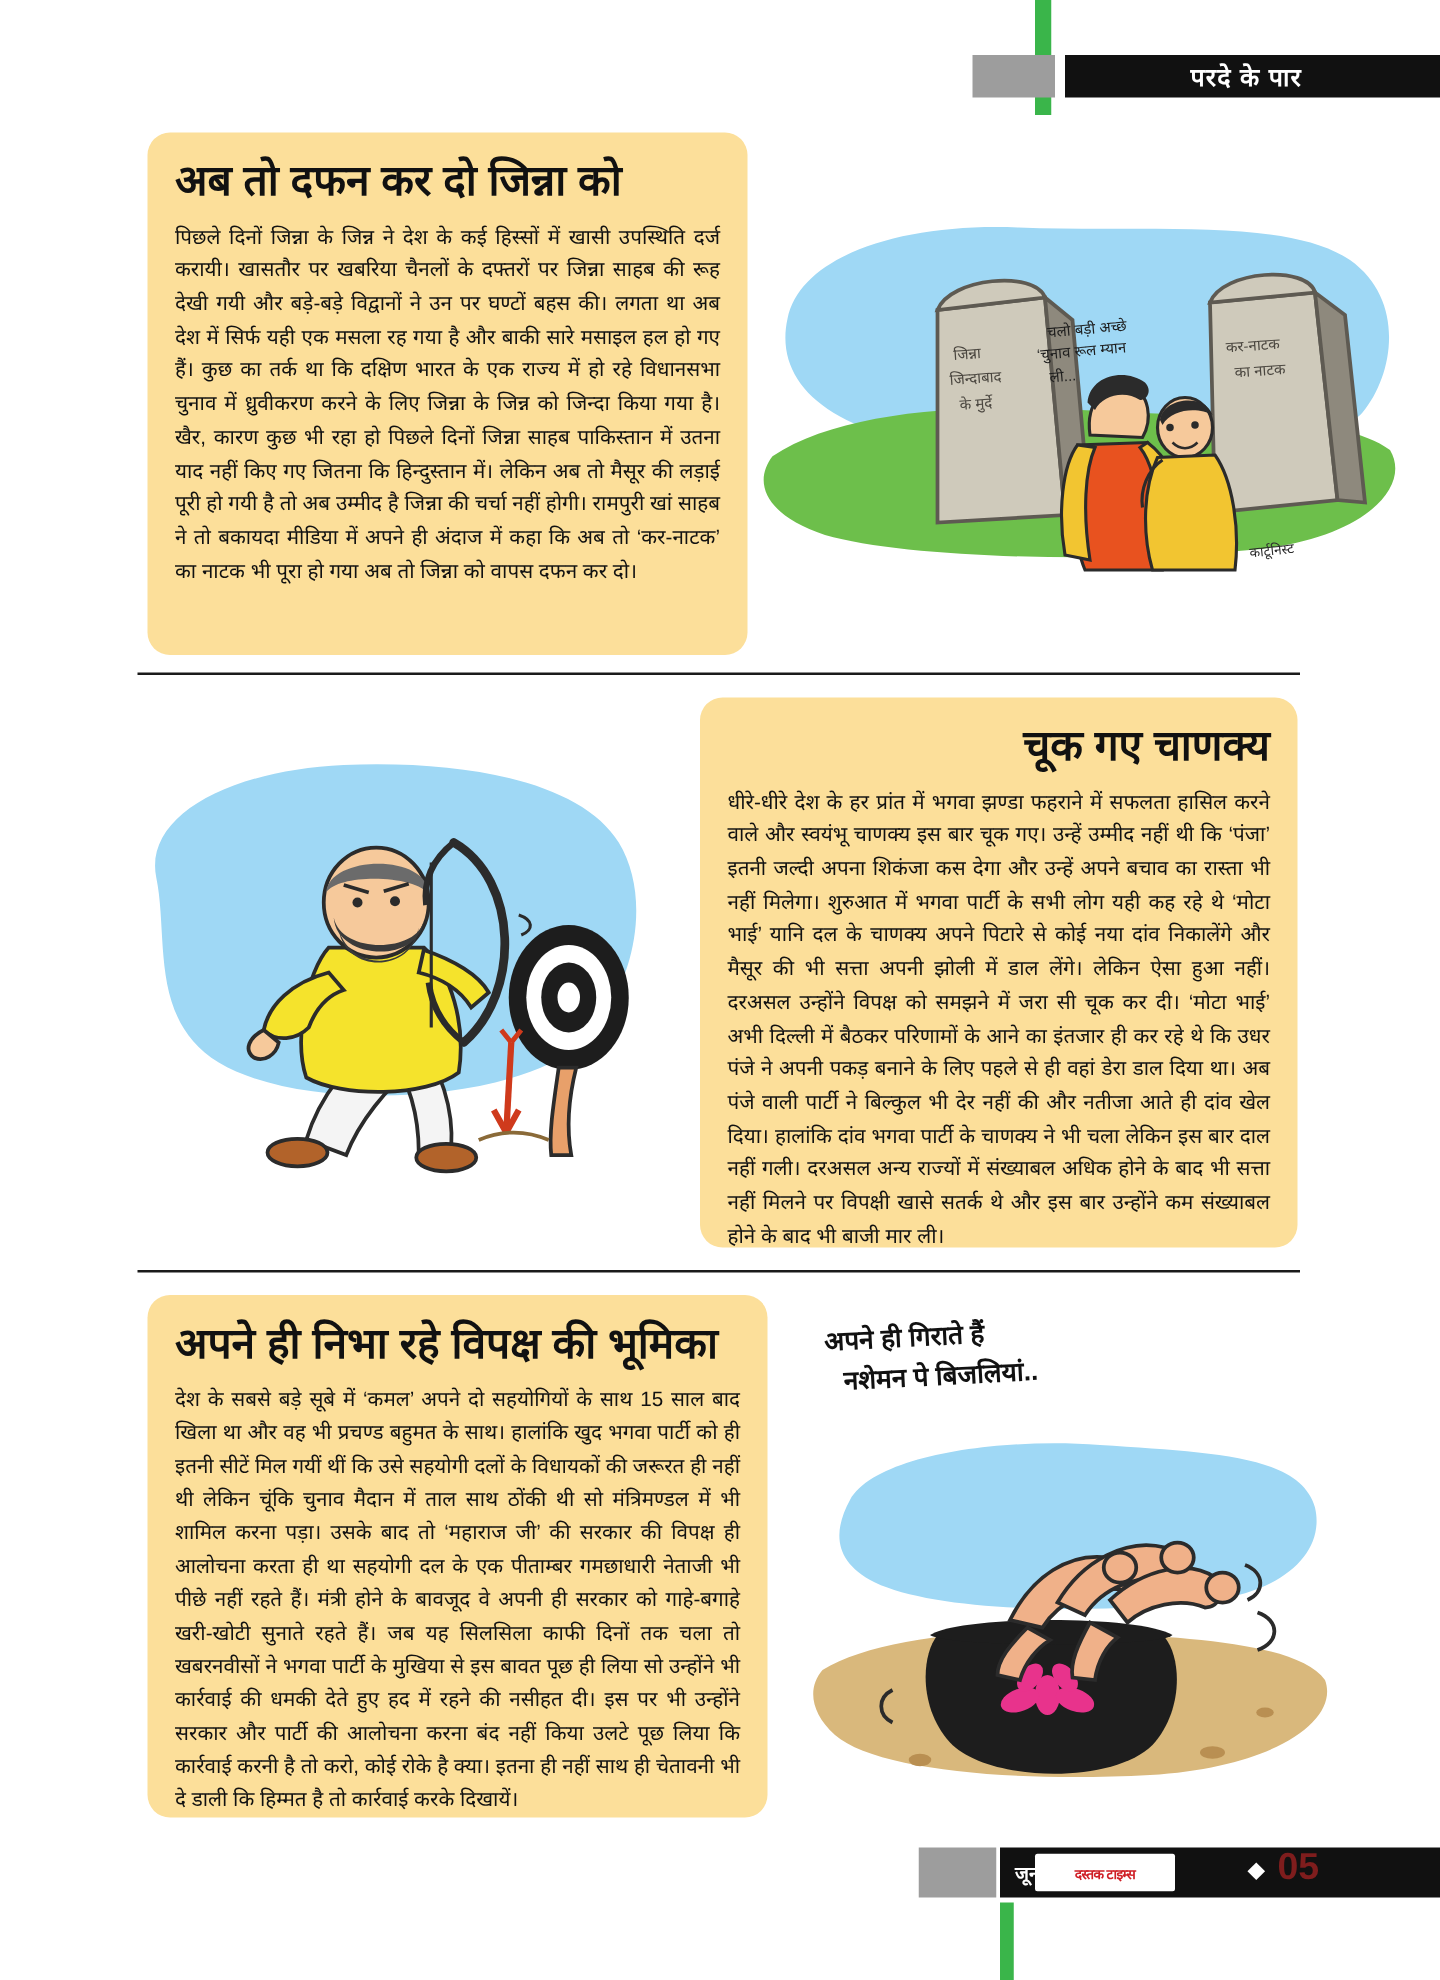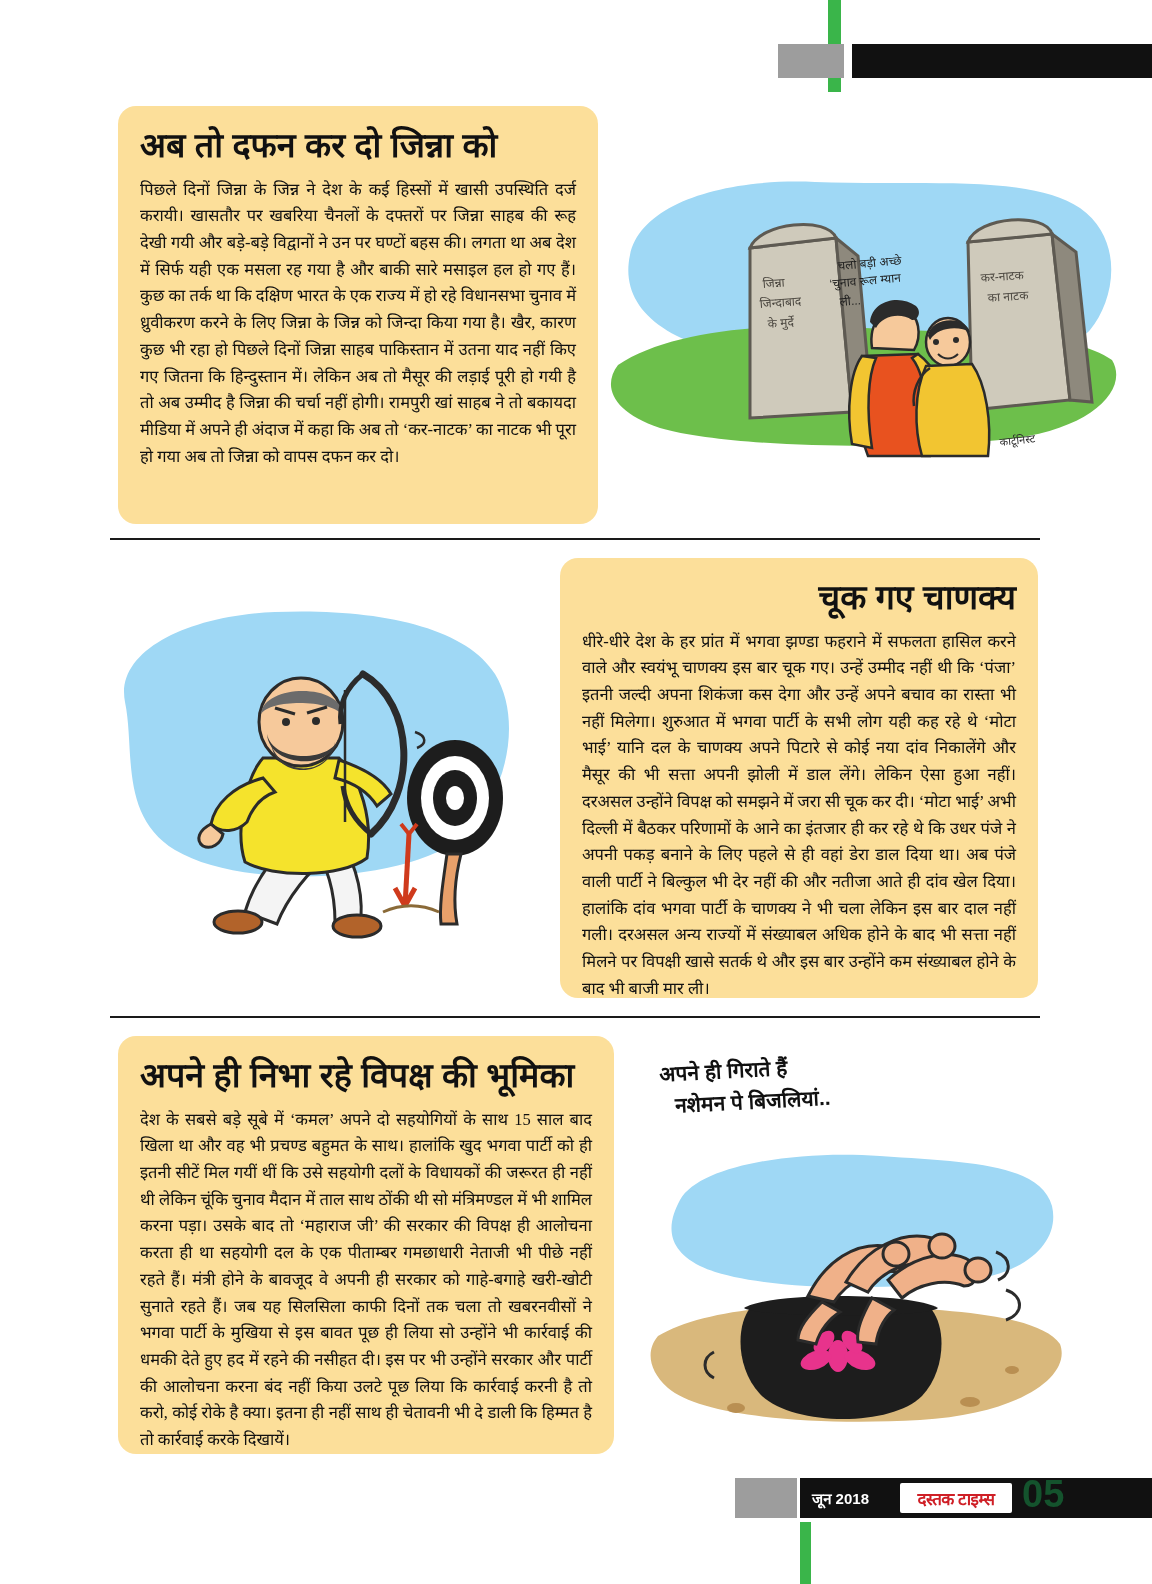--- a/index.html
+++ b/index.html
@@ -51,21 +51,21 @@
     color:#111;
     font-family:Liberation Sans, sans-serif;
   }
   .card h2.right { text-align:right; }
   .card p {
     margin:0;
     font-size:16.5px;
     line-height:1.62;
     text-align:justify;
     color:#111;
-    font-family:Liberation Serif, serif;
+    font-family:Liberation Sans, sans-serif;
   }
 
   .divider {
     position:absolute;
     height:2px; background:#1a1a1a;
   }
 
   
   .illus { position:absolute; }
   .illus svg { display:block; }
@@ -88,48 +88,49 @@
   .ftr-gray-box {
     position:absolute; left:735px; top:0; width:62px; height:40px; background:#9d9d9d;
   }
   .ftr-date {
     position:absolute; left:812px; top:0; height:40px;
     display:flex; align-items:center;
     color:#ffffff; font-size:15px; font-weight:bold;
     font-family:"Liberation Sans", sans-serif;
   }
   .ftr-logo {
-    position:absolute; left:900px; top:5px; width:112px; height:30px;
+    position:absolute; left:828px; top:5px; width:112px; height:30px;
     background:#ffffff; border-radius:2px;
     display:flex; align-items:center; justify-content:center;
-    color:#cf1f26; font-weight:bold; font-size:17px;
+    color:#cf1f26; font-weight:bold; font-size:11px;
     font-family:"Liberation Sans", sans-serif;
     letter-spacing:-0.5px;
   }
   .ftr-diamond {
     position:absolute; left:1000px; top:14px; width:10px; height:10px;
     background:#ffffff; transform:rotate(45deg);
   }
   .ftr-pagenum {
     position:absolute; left:1022px; top:0; height:32px;
     display:flex; align-items:center;
-    color:#14532d; font-size:38px; font-weight:bold;
+    color:#7f1d1d; font-size:30px; font-weight:bold;
     font-family:"Liberation Sans", sans-serif;
   }
   .ftr-green-bar {
     position:absolute; left:800px; top:44px; width:11px; height:62px; background:#3ab54a;
   }
 </style>
 </head>
 <body>
 
 <div class="page-header">
   <div class="hdr-green-bar"></div>
   <div class="hdr-gray-box"></div>
   <div class="hdr-black-band"></div>
+  <div class="hdr-title">परदे के पार</div>
 </div>
 
 <div class="article" style="left:0; top:100px; width:1152px; height:430px;">
   <div class="card" style="position:absolute; left:118px; top:6px; width:480px; height:418px;">
     <h2>अब तो दफन कर दो जिन्ना को</h2>
     <p>पिछले दिनों जिन्ना के जिन्न ने देश के कई हिस्सों में खासी उपस्थिति दर्ज करायी। खासतौर पर खबरिया चैनलों के दफ्तरों पर जिन्ना साहब की रूह देखी गयी और बड़े-बड़े विद्वानों ने उन पर घण्टों बहस की। लगता था अब देश में सिर्फ यही एक मसला रह गया है और बाकी सारे मसाइल हल हो गए हैं। कुछ का तर्क था कि दक्षिण भारत के एक राज्य में हो रहे विधानसभा चुनाव में ध्रुवीकरण करने के लिए जिन्ना के जिन्न को जिन्दा किया गया है। खैर, कारण कुछ भी रहा हो पिछले दिनों जिन्ना साहब पाकिस्तान में उतना याद नहीं किए गए जितना कि हिन्दुस्तान में। लेकिन अब तो मैसूर की लड़ाई पूरी हो गयी है तो अब उम्मीद है जिन्ना की चर्चा नहीं होगी। रामपुरी खां साहब ने तो बकायदा मीडिया में अपने ही अंदाज में कहा कि अब तो ‘कर-नाटक’ का नाटक भी पूरा हो गया अब तो जिन्ना को वापस दफन कर दो।</p>
   </div>
 
   <div class="illus" style="left:600px; top:60px;">
     <svg width="540" height="330" viewBox="0 0 540 330">

